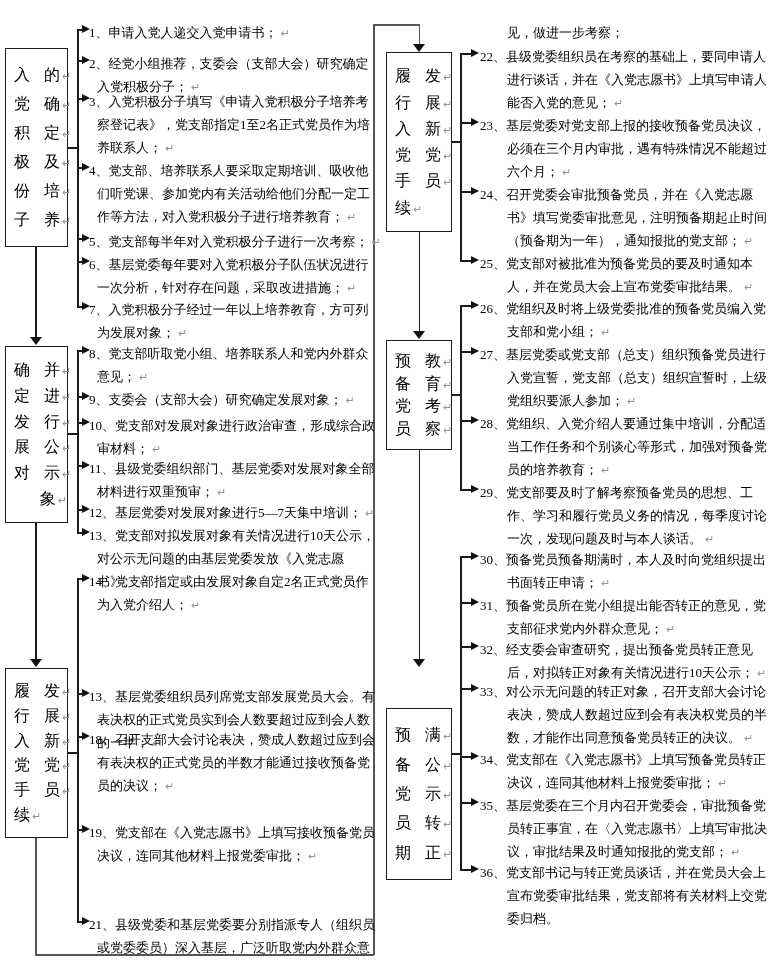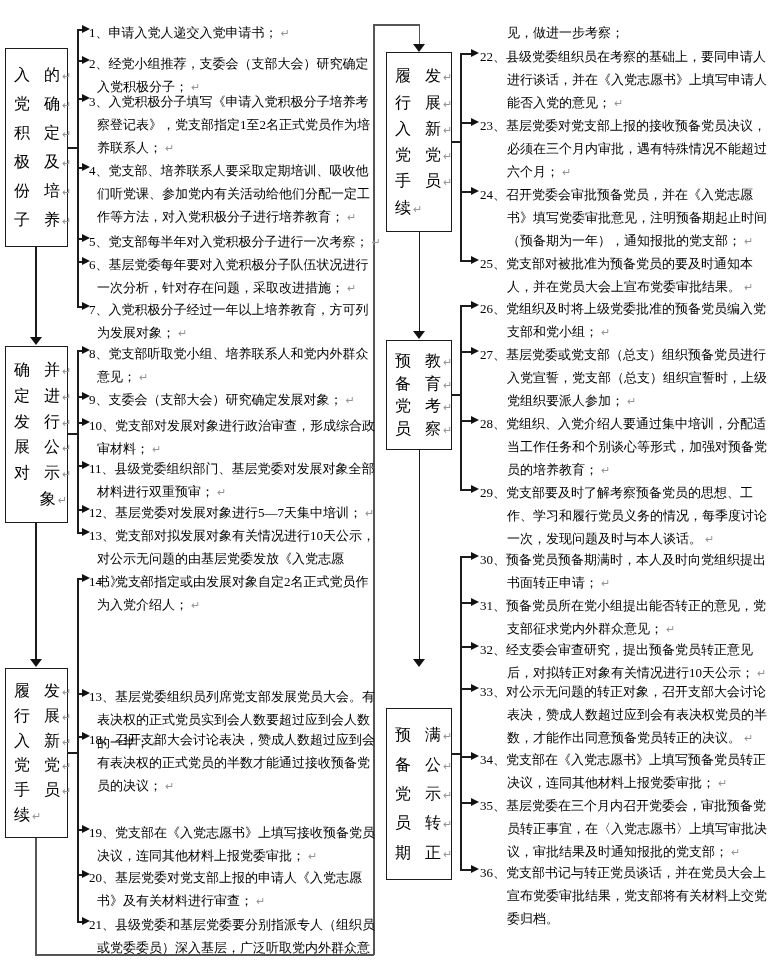--- a/index.html
+++ b/index.html
@@ -212,24 +212,20 @@
       <span class="itext">13、基层党委组织员列席党支部发展党员大会。有表决权的正式党员实到会人数要超过应到会人数的一半；</span>
     </div>
   <div class="item" style="top:728px">
       <span class="branch"></span>
       <span class="itext">18、召开支部大会讨论表决，赞成人数超过应到会有表决权的正式党员的半数才能通过接收预备党员的决议；</span>
     </div>
   <div class="item" style="top:821px">
       <span class="branch"></span>
       <span class="itext">19、党支部在《入党志愿书》上填写接收预备党员决议，连同其他材料上报党委审批；</span>
     </div>
-  <div class="item" style="top:866px">
-      <span class="branch"></span>
-      <span class="itext">20、基层党委对党支部上报的申请人《入党志愿书》及有关材料进行审查；</span>
-    </div>
   <div class="item no-ret" style="top:913px">
       <span class="branch"></span>
       <span class="itext">21、县级党委和基层党委要分别指派专人（组织员或党委委员）深入基层，广泛听取党内外群众意</span>
     </div>
 
   <div class="cont-line">见，做进一步考察；</div>
 
   <div class="item item-r" style="top:45px">
       <span class="branch"></span>
       <span class="itext">22、县级党委组织员在考察的基础上，要同申请人进行谈话，并在《入党志愿书》上填写申请人能否入党的意见；</span>

